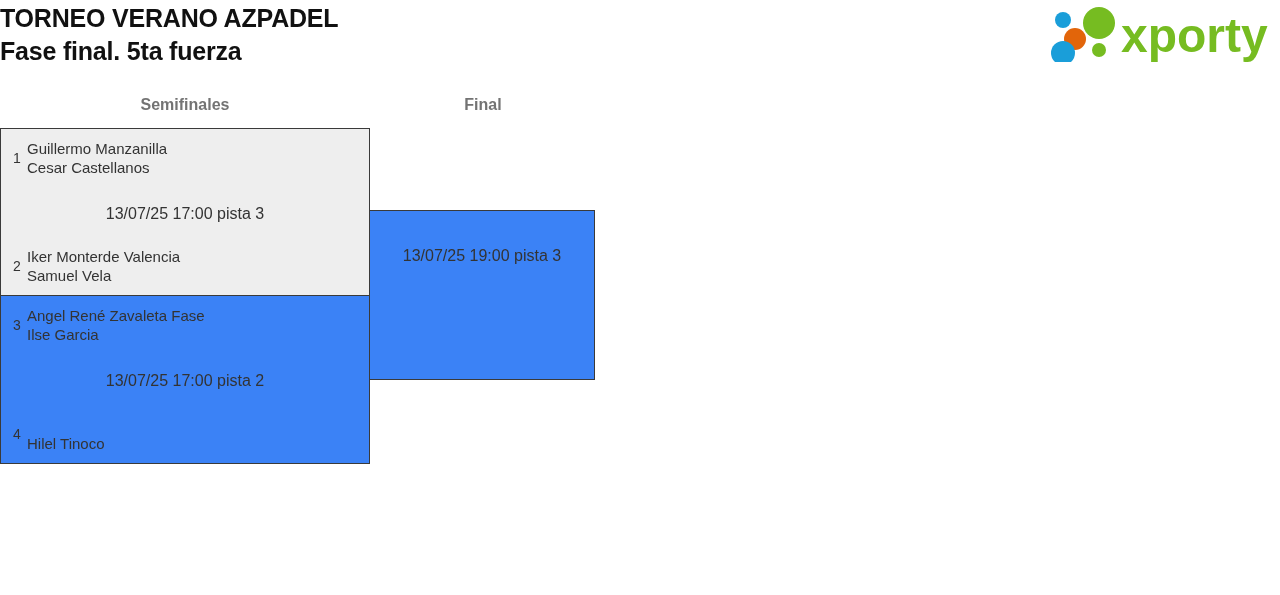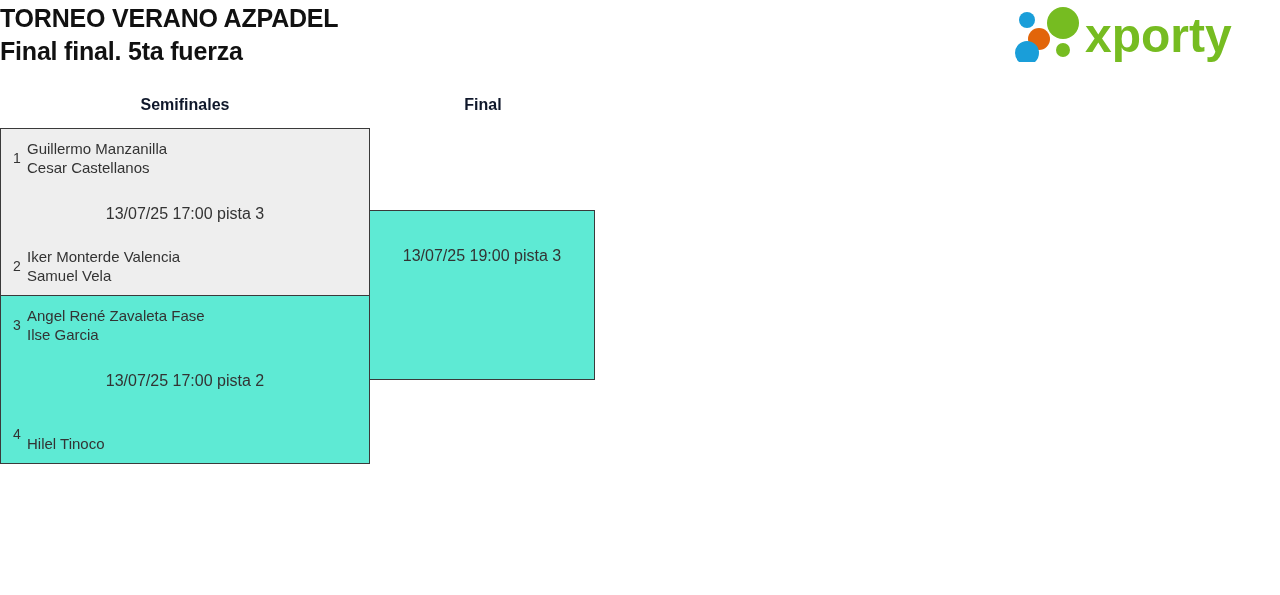--- a/index.html
+++ b/index.html
@@ -34,54 +34,54 @@
     font-weight: bold;
     color: #111111;
     line-height: 33px;
     letter-spacing: -0.2px;
     white-space: nowrap;
   }
 
   
   .logo {
     position: absolute;
-    left: 1013px;
+    left: 1049px;
     top: 6px;
     width: 226px;
     height: 56px;
   }
   .logo svg { display: block; }
 
   
   .round-header {
     position: absolute;
     top: 96px;
     font-size: 16px;
     font-weight: bold;
-    color: #0f172a;
+    color: #737373;
     text-align: center;
     white-space: nowrap;
   }
   .round-header.r1 { left: 0px;   width: 370px; }
   .round-header.r2 { left: 370px; width: 226px; }
 
   
   .bracket {
     position: absolute;
     left: 0;
     top: 0;
     width: 1280px;
     height: 595px;
   }
 
   .match {
     position: absolute;
     box-sizing: border-box;
     border: 1px solid #3a3a3a;
-    background: #5eead4;
+    background: #3b82f6;
   }
   .match.shaded { background: #eeeeee; }
 
   .match.m1 { left: 0px;   top: 128px; width: 370px; height: 168px; }
   .match.m2 { left: 0px;   top: 295px; width: 370px; height: 169px; }
   .match.final { left: 369px; top: 210px; width: 226px; height: 170px; }
 
   .team {
     position: absolute;
     left: 0;
@@ -131,21 +131,21 @@
   .connector.c1 { left: 369px; top: 211px; width: 2px; }
   .connector.c2 { left: 369px; top: 379px; width: 2px; }
 </style>
 </head>
 <body>
 
 <div class="page-header">
 
   <div class="title-block">
     <div class="title-line">TORNEO VERANO AZPADEL</div>
-    <div class="title-line">Final final. 5ta fuerza</div>
+    <div class="title-line">Fase final. 5ta fuerza</div>
   </div>
 
   <div class="logo">
     <svg width="226" height="56" viewBox="0 0 226 56" xmlns="http://www.w3.org/2000/svg">
       <circle cx="14" cy="14" r="8" fill="#1a9ed9"></circle>
       <circle cx="50" cy="17" r="16" fill="#76bc21"></circle>
       <circle cx="26" cy="33" r="11" fill="#e2650a"></circle>
       <circle cx="14" cy="47" r="12" fill="#1a9ed9"></circle>
       <circle cx="50" cy="44" r="7" fill="#76bc21"></circle>
       <text x="72" y="46" font-family="'Liberation Sans', sans-serif" font-size="48" font-weight="bold" fill="#76bc21">xporty</text>

